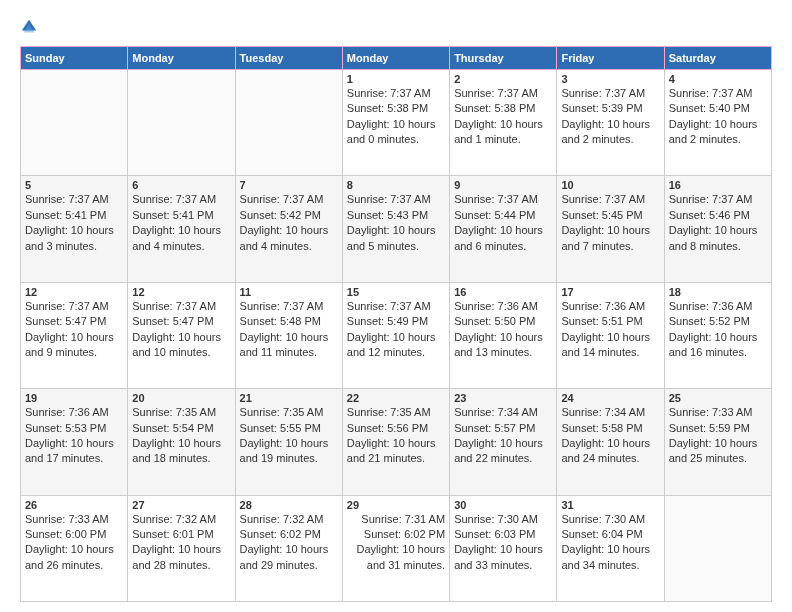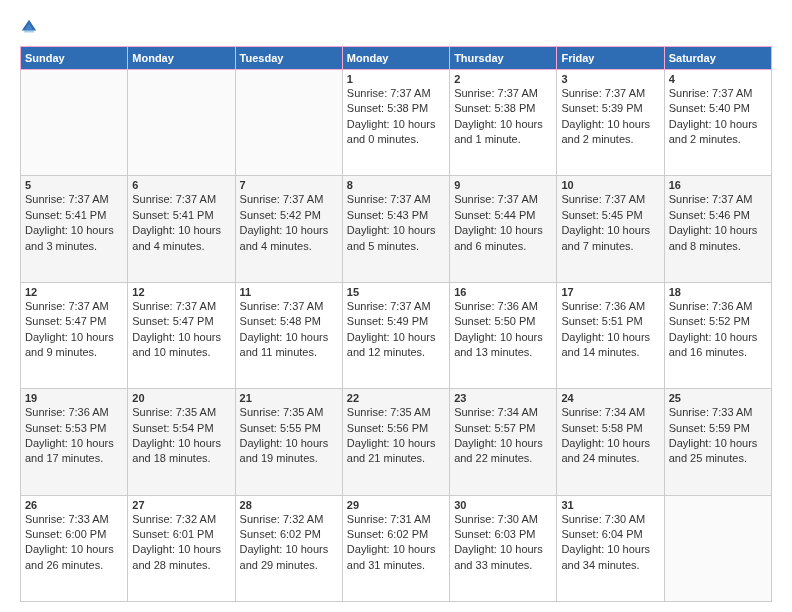--- a/index.html
+++ b/index.html
@@ -340,21 +340,21 @@
           </td>
           <td>
             <span class="day-num">28</span>
             <div class="day-info" style="white-space: pre-line;">Sunrise: 7:32 AM
 Sunset: 6:02 PM
 Daylight: 10 hours
 and 29 minutes.</div>
           </td>
           <td>
             <span class="day-num">29</span>
-            <div class="day-info" style="white-space: pre-line;">Sunrise: 7:31 AM
+            <div class="day-info" style="white-space: pre-line; text-align: right;">Sunrise: 7:31 AM
 Sunset: 6:02 PM
 Daylight: 10 hours
 and 31 minutes.</div>
           </td>
           <td>
             <span class="day-num">30</span>
             <div class="day-info" style="white-space: pre-line;">Sunrise: 7:30 AM
 Sunset: 6:03 PM
 Daylight: 10 hours
 and 33 minutes.</div>

